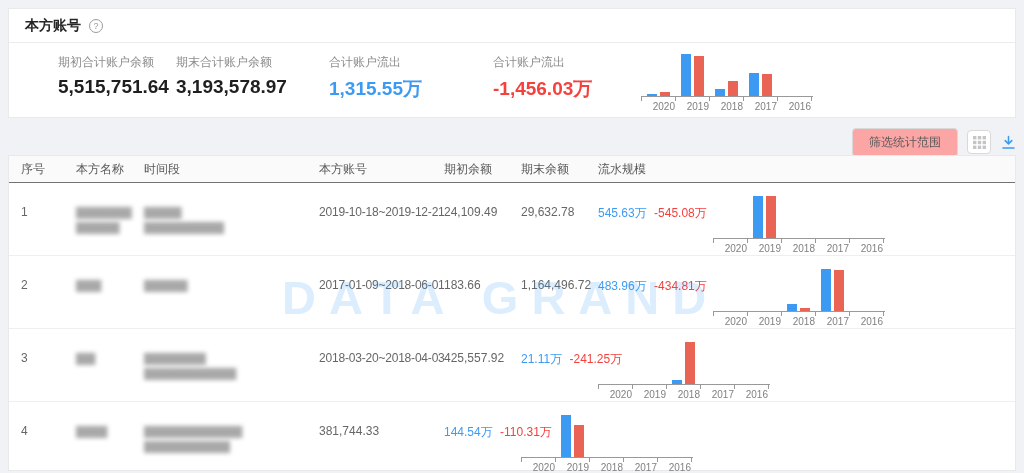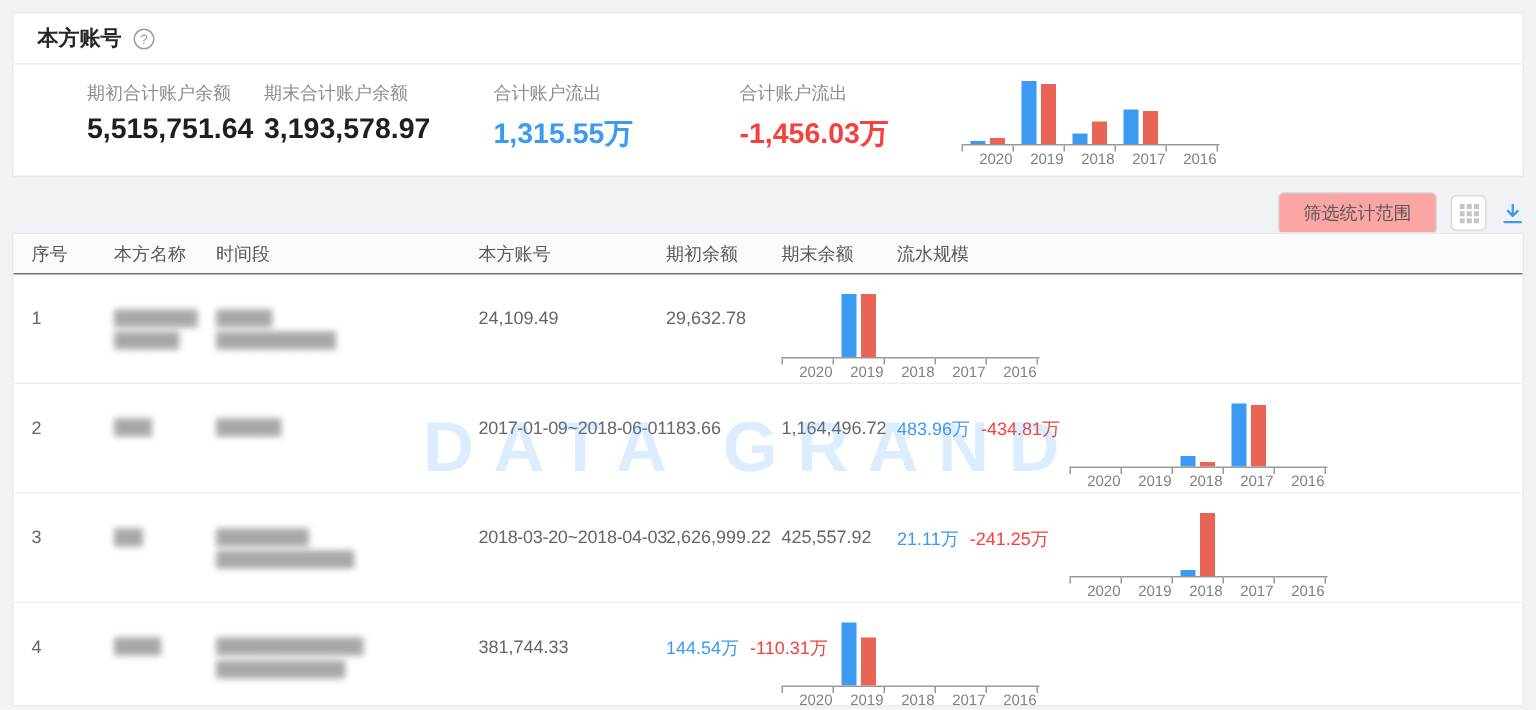--- a/index.html
+++ b/index.html
@@ -184,22 +184,27 @@
   <div class="t-grid t-row">
     <div>1</div>
     <div>
       <span class="mask">█████████</span>
       <span class="mask">███████</span>
     </div>
     <div>
       <span class="mask">██████</span>
       <span class="mask">█████████████</span>
     </div>
+    <div class="period-cell">2019-10-18~2019-12-21</div>
     <div>24,109.49</div>
     <div>29,632.78</div>
+    <div class="flow-cell">
+      <span class="flow-in">545.63万</span>
+      <span class="flow-out">-545.08万</span>
+    </div>
     <div class="chart-cell">
       <div class="mini-chart">
           <div class="bars">
             <div class="slot"></div>
             <div class="slot">
               <div class="bar" style="height: 42px; background: rgb(61, 154, 242);"></div>
               <div class="bar" style="height: 42px; background: rgb(234, 100, 86);"></div>
             </div>
             <div class="slot"></div>
             <div class="slot"></div>
@@ -276,21 +281,20 @@
   <div class="t-grid t-row">
     <div>3</div>
     <div>
       <span class="mask">███</span>
     </div>
     <div>
       <span class="mask">██████████</span>
       <span class="mask">███████████████</span>
     </div>
     <div class="period-cell">2018-03-20~2018-04-03</div>
-    <div>2,626,999.22</div>
     <div>425,557.92</div>
     <div class="flow-cell">
       <span class="flow-in">21.11万</span>
       <span class="flow-out">-241.25万</span>
     </div>
     <div class="chart-cell">
       <div class="mini-chart">
           <div class="bars">
             <div class="slot"></div>
             <div class="slot"></div>

